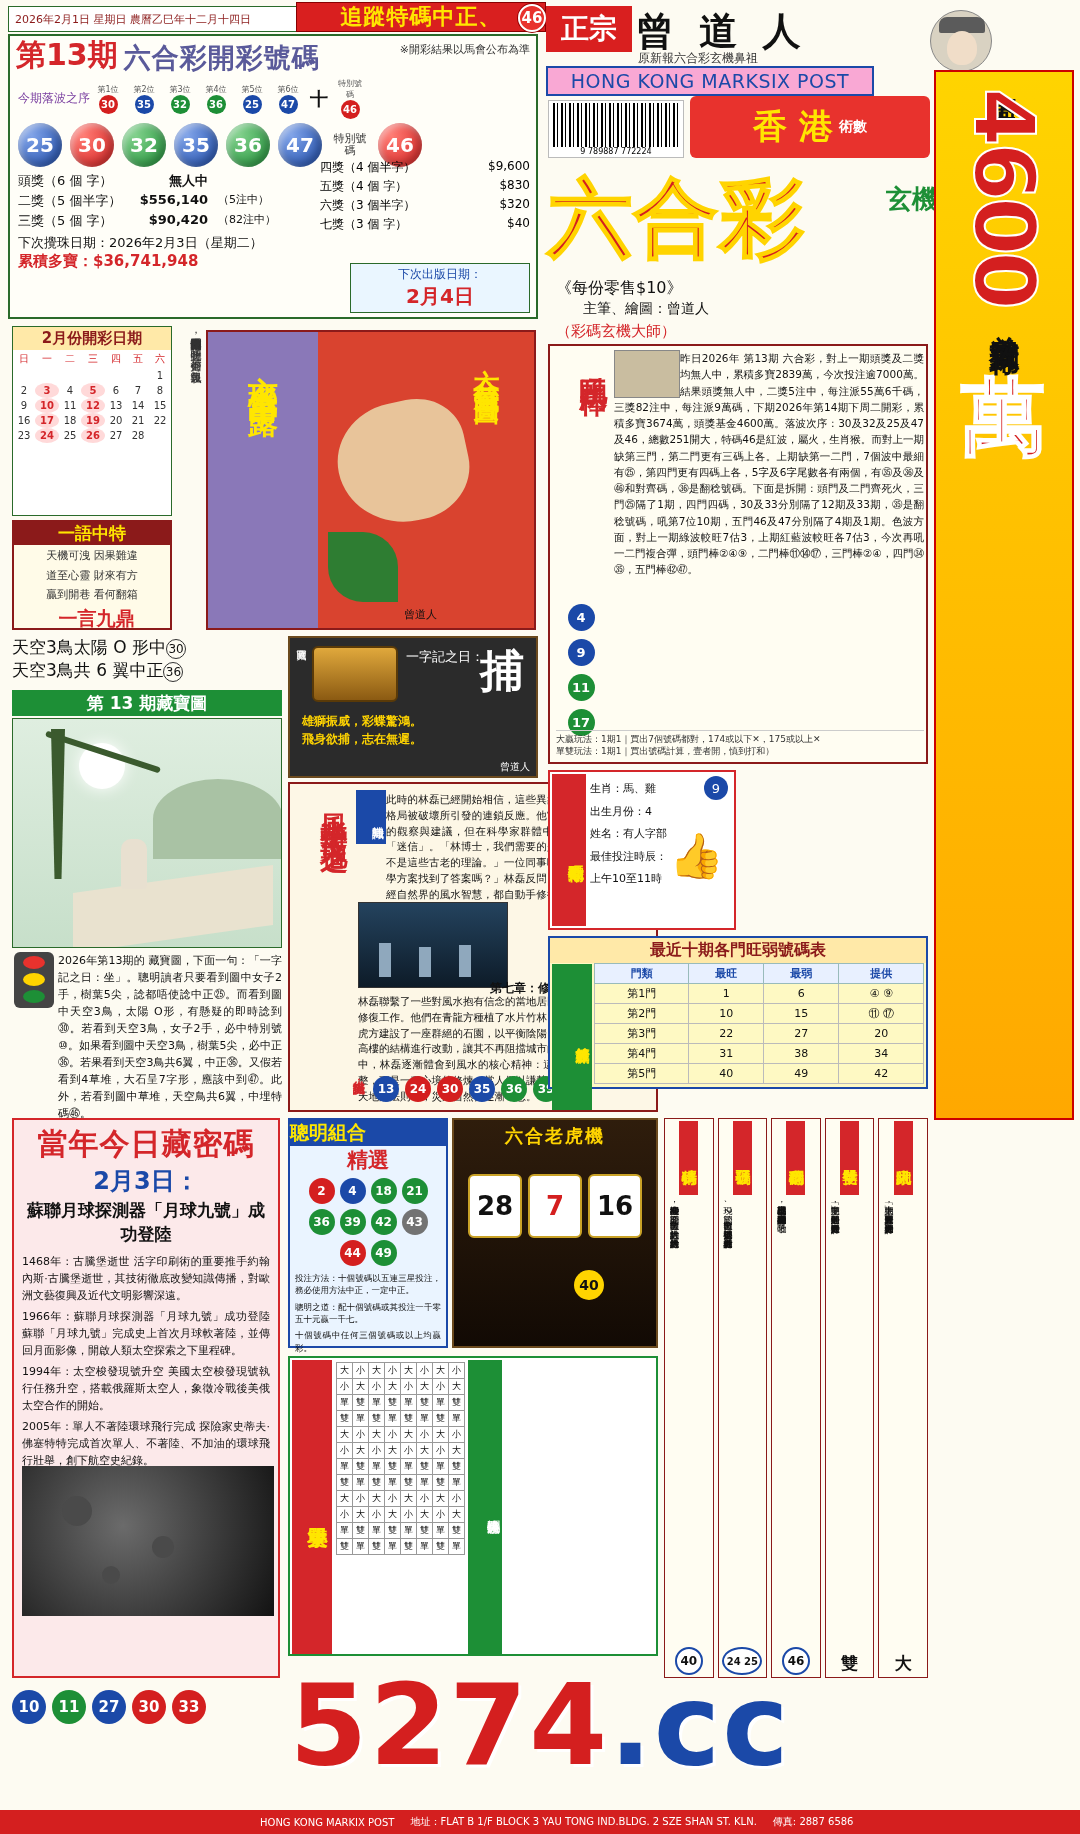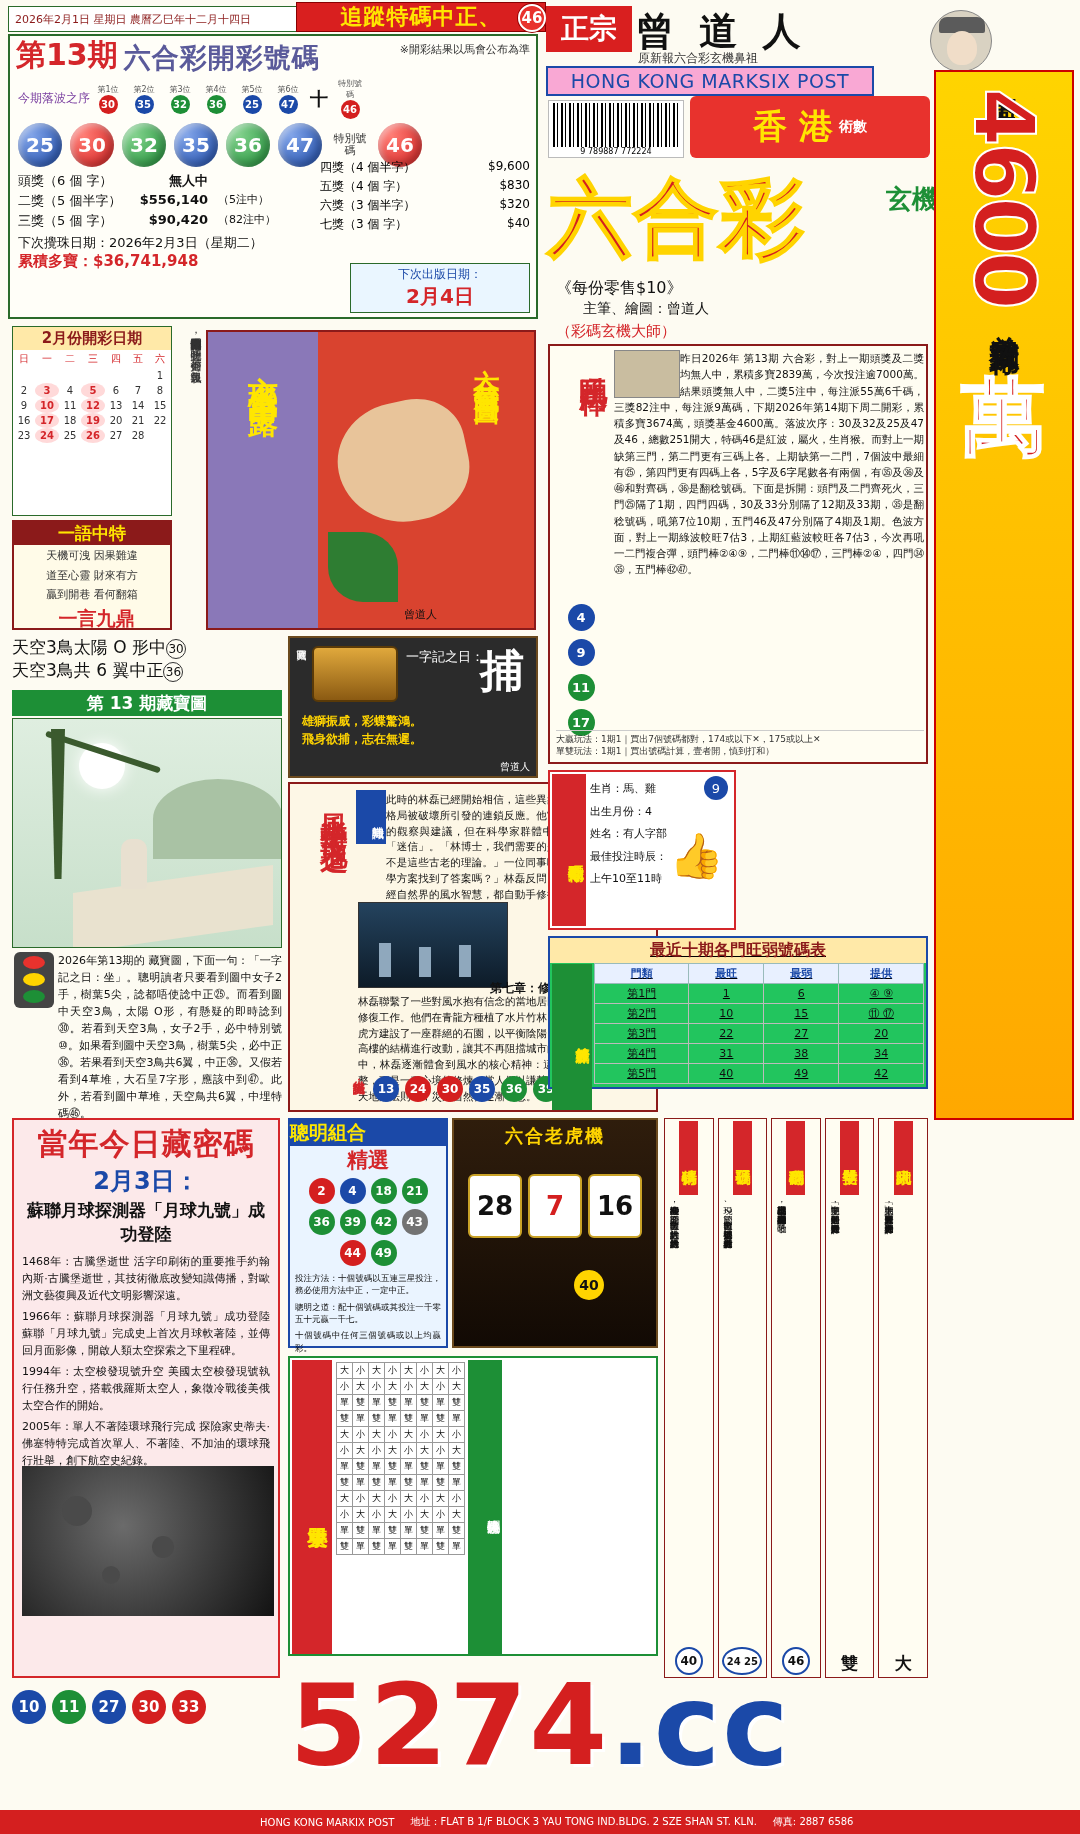--- a/index.html
+++ b/index.html
@@ -216,21 +216,21 @@
   .howl-note { position: absolute; left: 6px; bottom: 4px; width: 368px; font-size: 9px; color: #333; line-height: 1.4; border-top: 1px solid #ccc; padding-top: 2px; }
 
   
   .luckybox { position: absolute; left: 548px; top: 770px; width: 188px; height: 160px; border: 2px solid #d4262a; background: #fff; }
   .lucky-left { position: absolute; left: 2px; top: 2px; width: 34px; height: 152px; background: #d4262a; color: #ffe600; writing-mode: vertical-rl; font-size: 16px; font-weight: bold; text-align: center; padding-top: 6px;}
   .lucky-rows { position: absolute; left: 40px; top: 6px; font-size: 11px; color: #111; line-height: 2.05; }
   .lucky-num { position: absolute; right: 6px; top: 4px; width: 24px; height: 24px; border-radius: 50%; background: #1b49a8; color: #fff; font-size: 13px; display: flex; align-items: center; justify-content: center; }
   .thumbsup { position: absolute; right: 10px; top: 58px; font-size: 44px; color: #ffb300; }
 
   
-  .tenbox { position: absolute; left: 548px; top: 936px; width: 380px; height: 153px; border: 2px solid #1b49a8; background: #22c55e; text-decoration: underline; }
+  .tenbox { position: absolute; left: 548px; top: 936px; width: 380px; height: 153px; border: 2px solid #1b49a8; background: #fef9c3; }
   .tenbox .tt { background: #ffe9a8; color: #8b1a1a; font-size: 16px; font-weight: bold; text-align: center; padding: 2px 0; }
   table.ten { width: 100%; border-collapse: collapse; font-size: 11px; }
   table.ten th { background: #e8f0ff; color: #1b49a8; border: 1px solid #9bb; padding: 2px; }
   table.ten td { border: 1px solid #bbb; text-align: center; padding: 2px; color: #111; }
   .ten-side { position: absolute; left: 2px; top: 26px; width: 40px; height: 146px; background: #1d8f36; color: #ffe600; font-size: 14px; writing-mode: vertical-rl; text-align: center; font-weight: bold;}
 
   
   .dmbox { position: absolute; left: 12px; top: 1118px; width: 268px; height: 560px; border: 2px solid #d4262a; background: #fce9ea; }
   .dmbox .t { font-size: 30px; color: #d4262a; font-weight: bold; text-align: center; padding-top: 4px; letter-spacing: 1px;}
   .dmbox .d2 { font-size: 24px; color: #1b49a8; font-weight: bold; text-align: center; }

